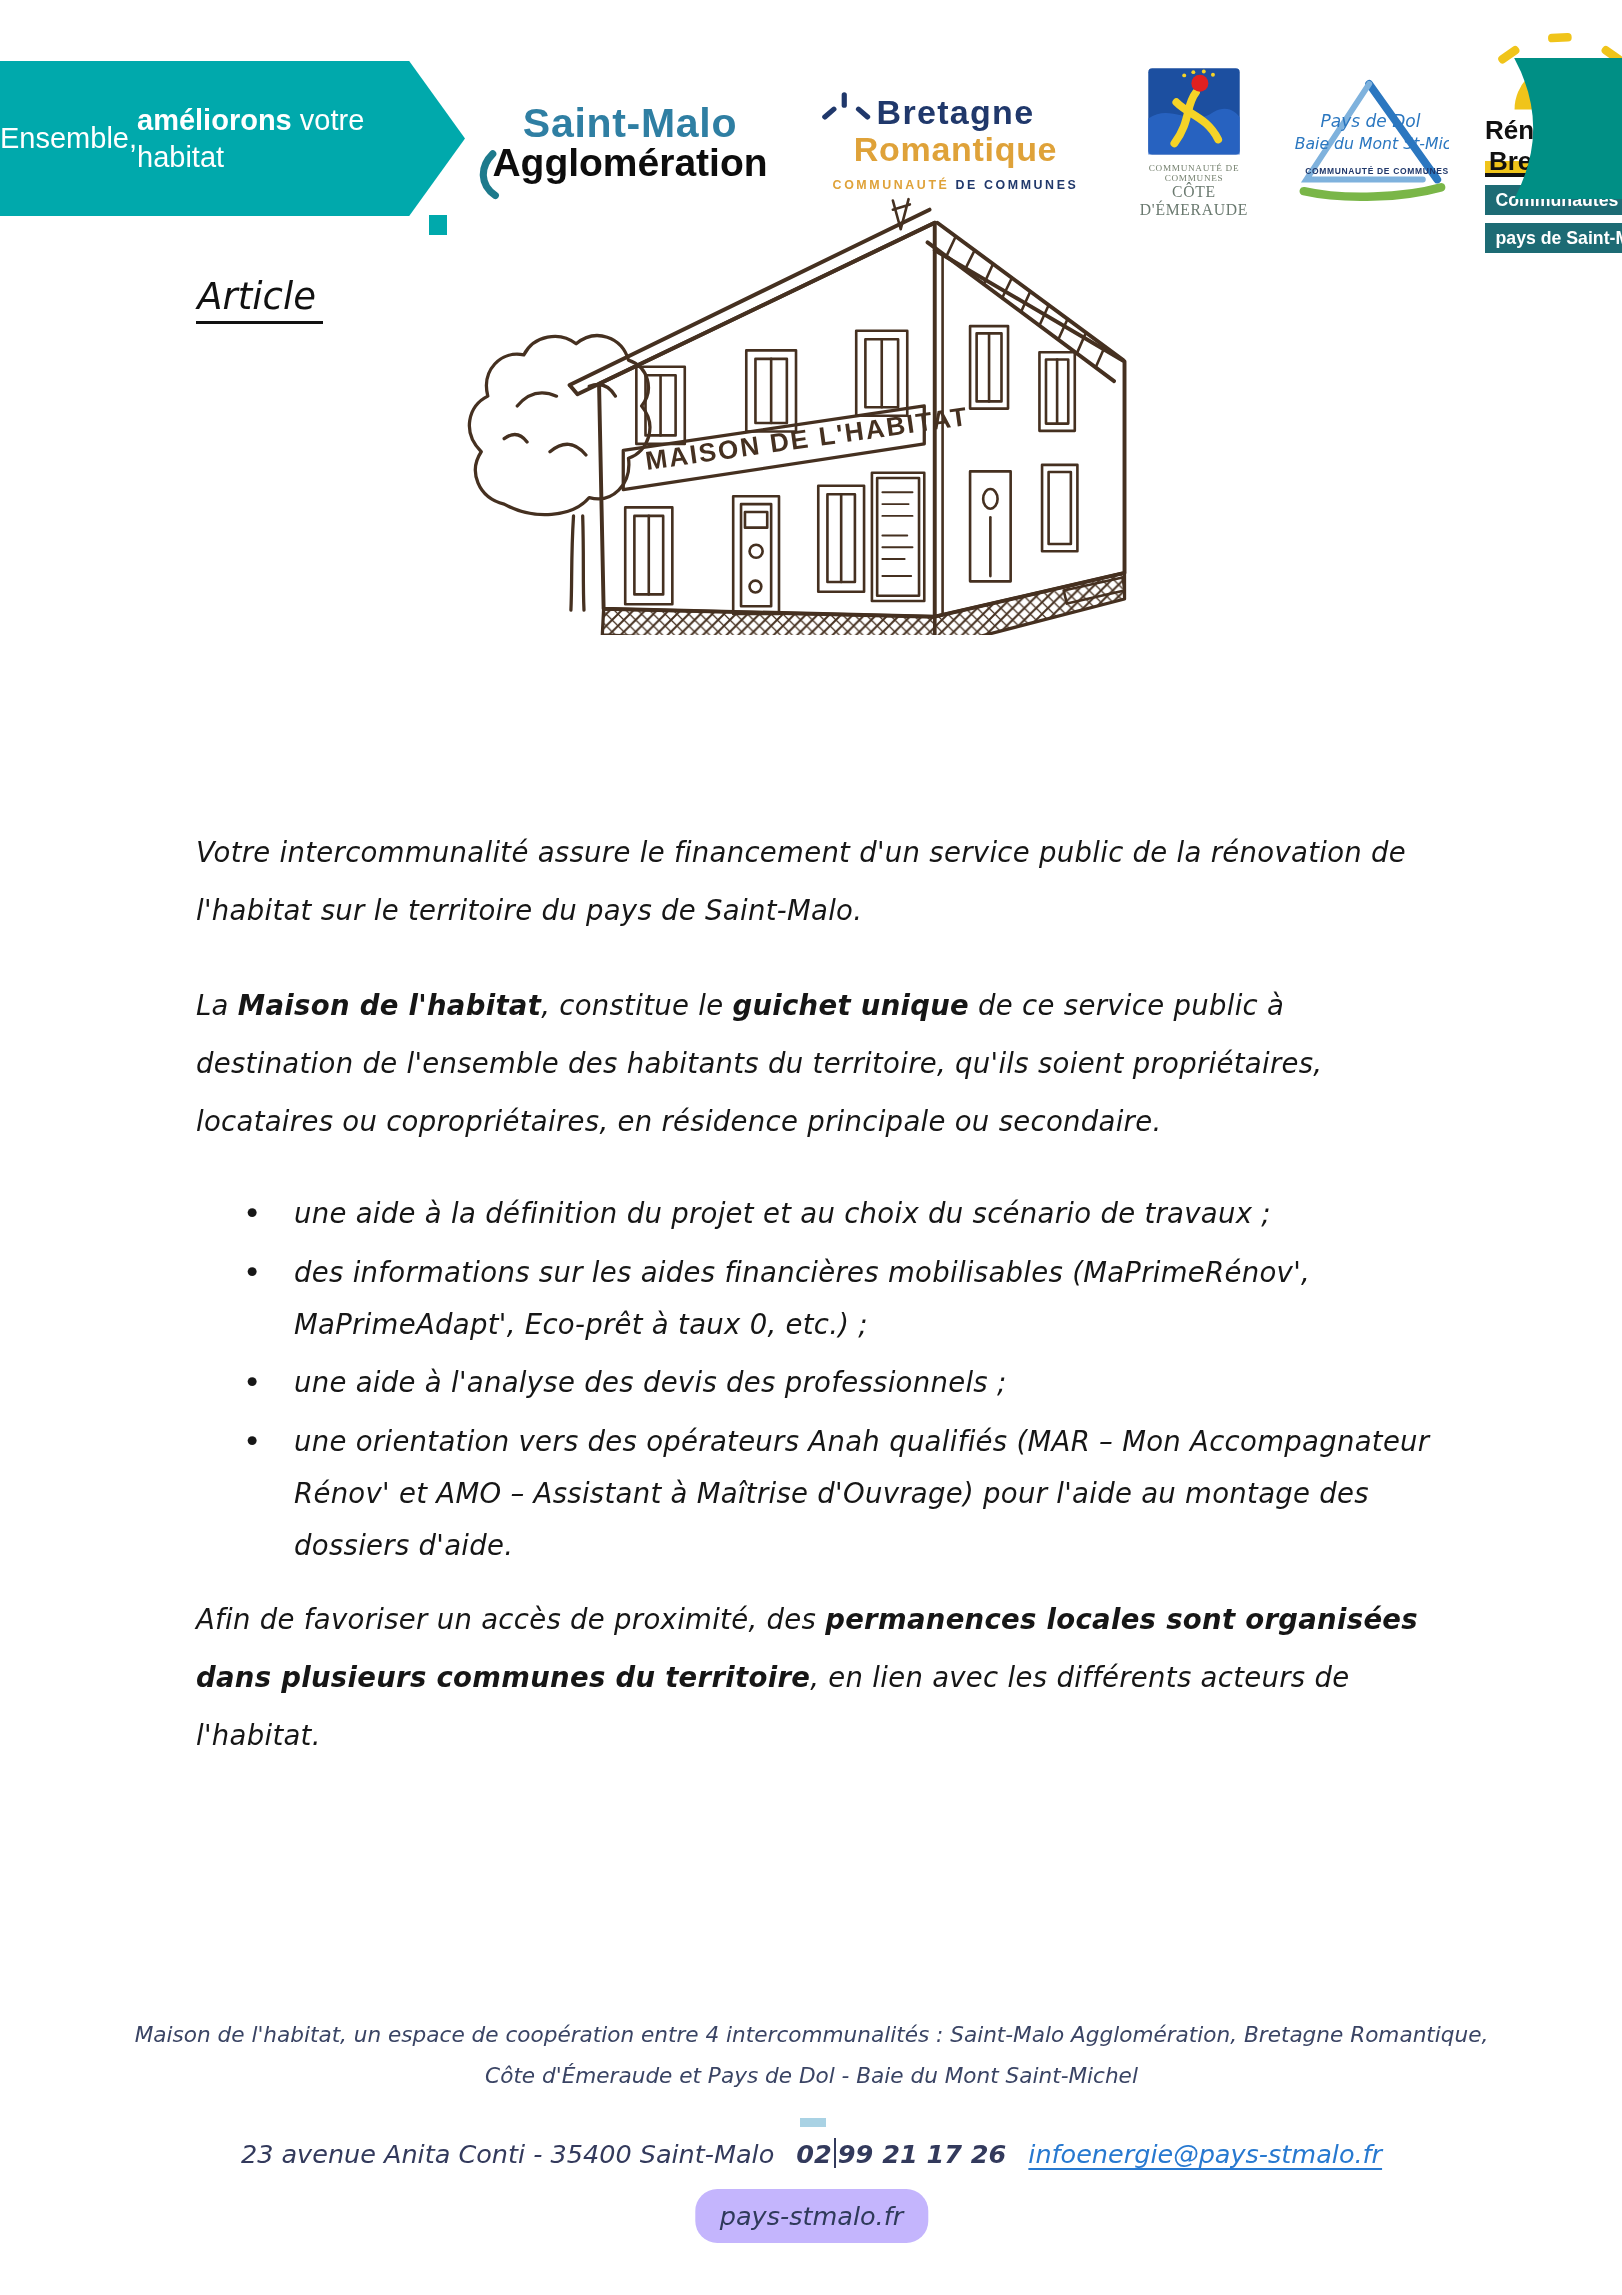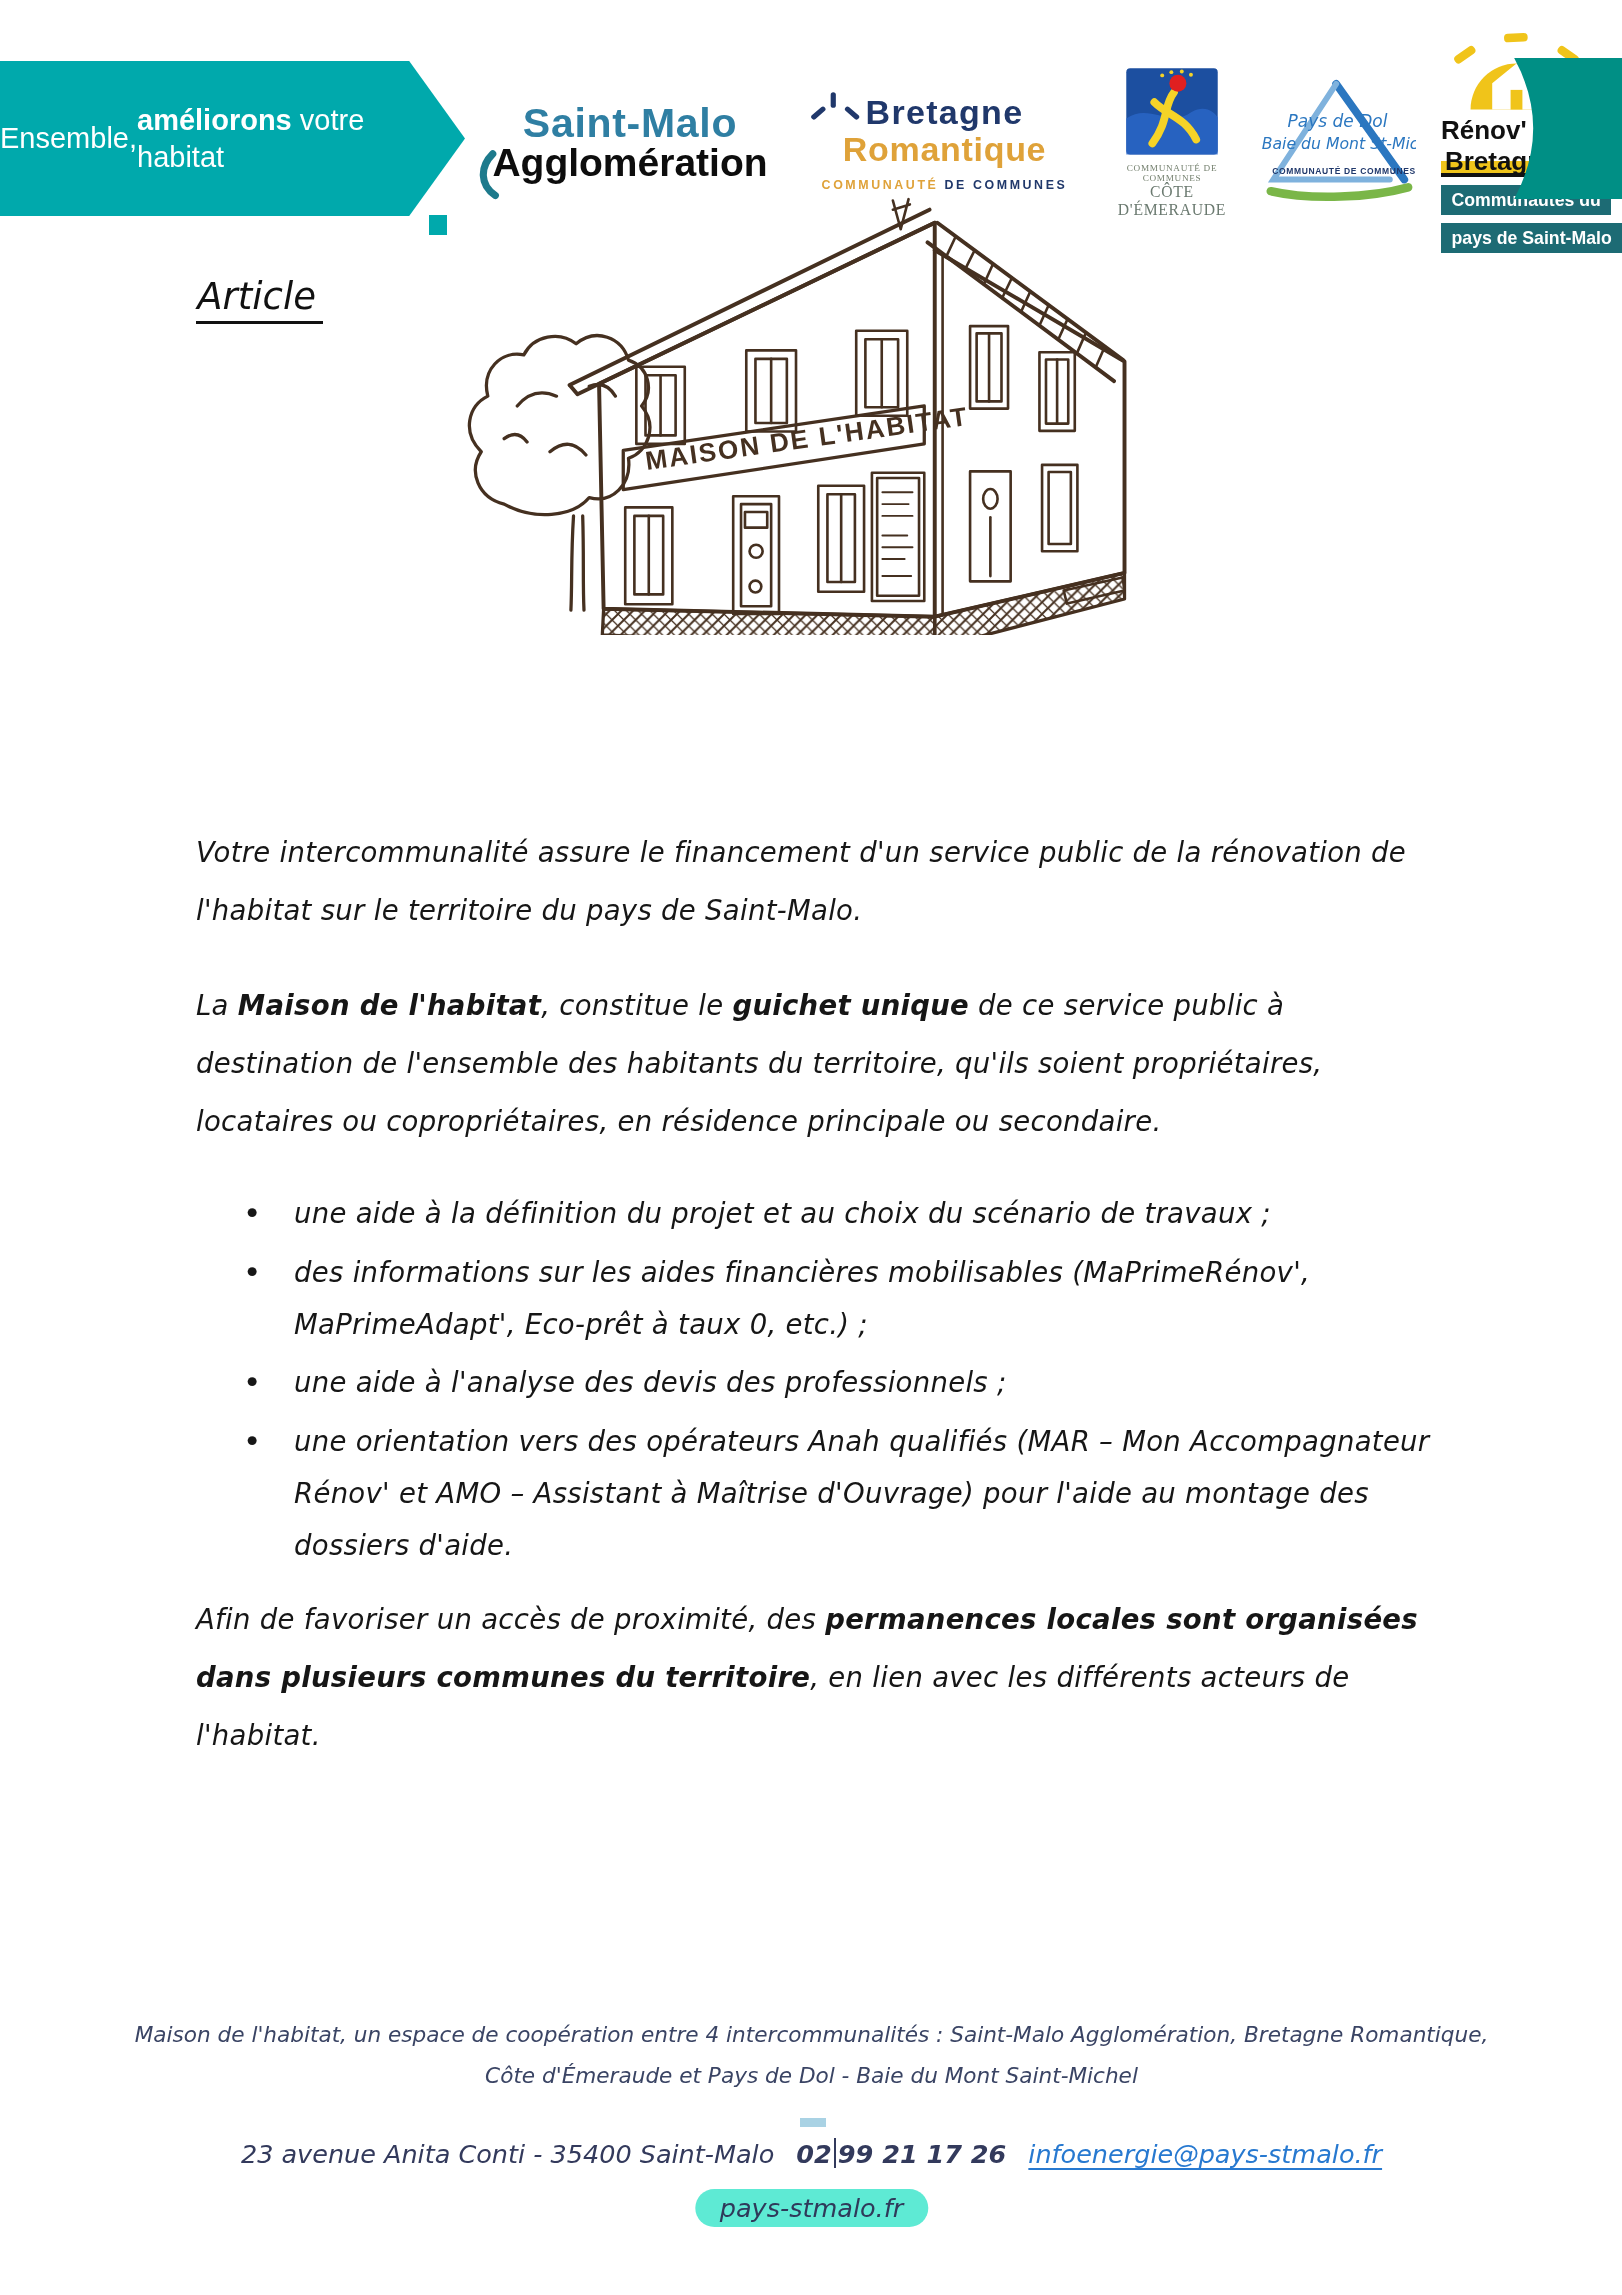--- a/index.html
+++ b/index.html
@@ -11,21 +11,21 @@
   .banner{position:absolute;left:0;top:61px;width:465px;height:155px;background:#00a9ac;
           clip-path:polygon(0 0,88% 0,100% 50%,88% 100%,0 100%);
           display:flex;flex-direction:row;justify-content:center;align-items:center;
           padding-right:59px;box-sizing:border-box;color:#fff;}
   .banner-l1{font-size:29px;line-height:37px;font-weight:normal;}
   .banner-l2{font-size:29px;line-height:37px;}
   .banner-tab{position:absolute;left:429px;top:215px;width:17.7px;height:20px;background:#00a9ac;}
 
   
   .logos{position:absolute;left:481px;top:64px;width:1021px;height:157px;
-         display:flex;align-items:center;gap:25px;}
+         display:flex;align-items:center;gap:36px;}
   .logo{position:relative;flex:0 0 auto;}
 
   .sma{width:298px;text-align:center;}
   .sma-l1{font-size:41px;font-weight:bold;color:#2f7fa3;letter-spacing:0.7px;}
   .sma-l2{font-size:39px;font-weight:bold;color:#0d0d0d;margin-top:-5.2px;}
   .sma-swoosh{position:absolute;left:-7.9px;bottom:-17px;}
 
   .br{width:281px;text-align:center;}
   .br-l1{font-size:34px;font-weight:bold;color:#20386b;letter-spacing:1.3px;}
   .br-l2{font-size:34px;font-weight:bold;color:#dfa239;letter-spacing:0.7px;margin-top:-2.6px;}
@@ -67,21 +67,21 @@
   
   .coop{position:absolute;left:0;top:2014px;width:100%;text-align:center;
         color:#3a4464;font-size:21.6px;line-height:41px;}
   .dash{position:absolute;left:800px;top:2118px;width:26px;height:9.2px;background:#a9d2e4;}
   .addr-row{position:absolute;left:0;top:2138px;width:100%;text-align:center;
             color:#333a5c;font-size:25.5px;}
   .addr-phone{font-weight:bold;margin:0 22px;white-space:nowrap;}
   .cursor{display:inline-block;width:2px;height:30px;background:#333a5c;vertical-align:-5.2px;margin:0 2px;}
   .addr-email{color:#2779d0;text-decoration:underline;text-decoration-thickness:2px;text-underline-offset:5.2px;}
   .site-badge{position:absolute;left:50%;top:2189px;transform:translateX(-50%);
-              background:#5eead4;color:#2f3a5a;font-size:25.5px;padding:4px 25px;border-radius:22px;}
+              background:#c4b5fd;color:#2f3a5a;font-size:25.5px;padding:12px 25px;border-radius:22px;}
 </style>
 </head>
 <body>
 
 <div class="page">
 
   <div class="banner">
     <div class="banner-l1">Ensemble,</div>
     <div class="banner-l2"><strong>améliorons</strong><span> votre habitat</span></div>
   </div>

